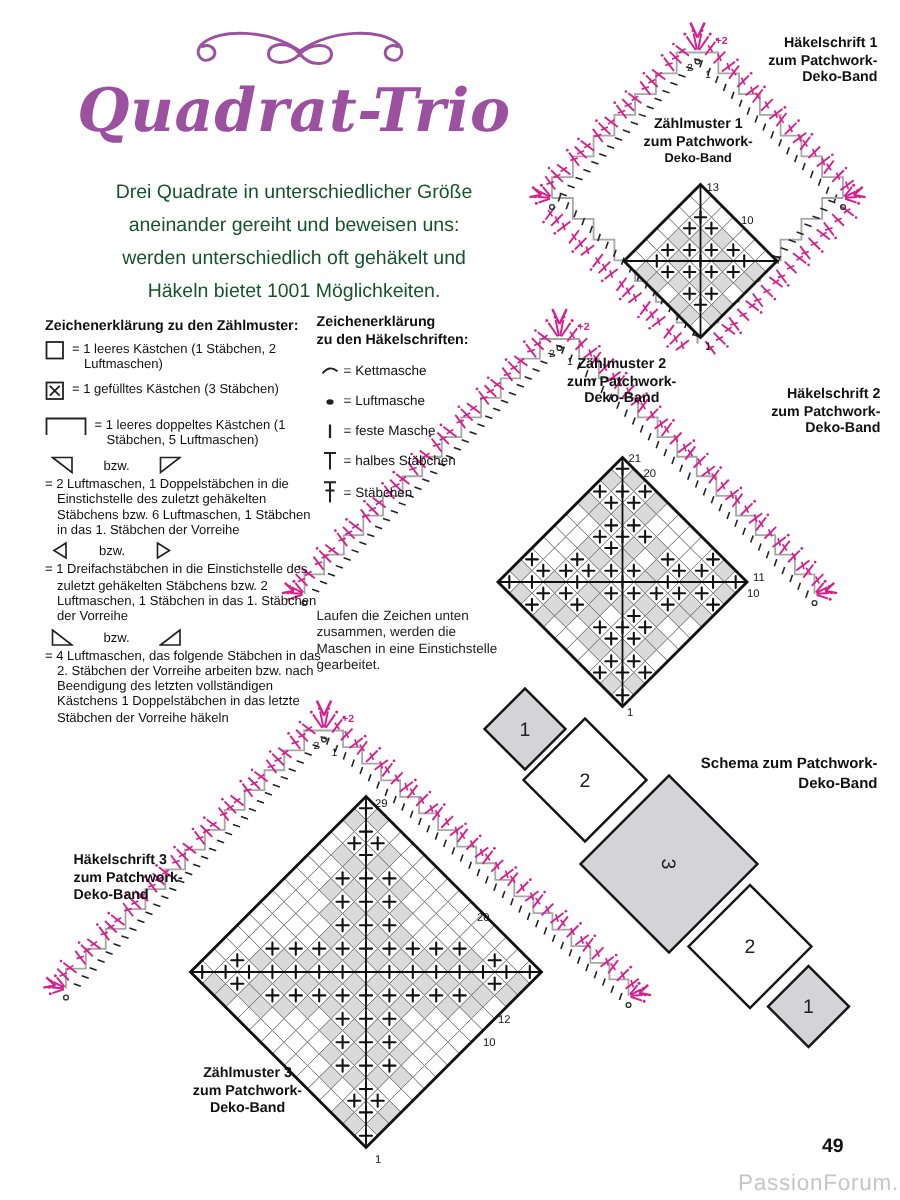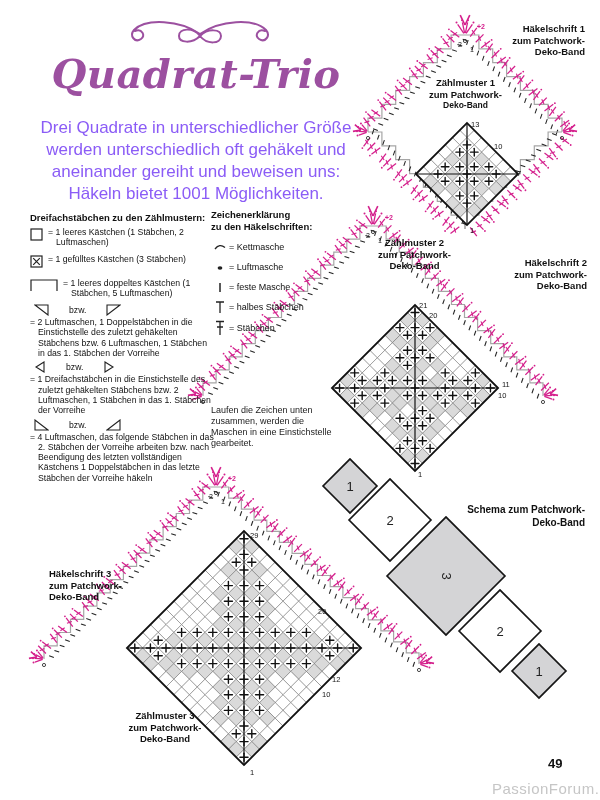--- a/index.html
+++ b/index.html
@@ -2,21 +2,21 @@
 <html><head>
 <meta charset="utf-8">
 <style>
   html,body{margin:0;padding:0;background:#e9e9e9;}
   #page{position:relative;width:600px;height:800px;background:#fff;overflow:hidden;
         font-family:"Liberation Sans",sans-serif;color:#111;}
   .abs{position:absolute;}
   #gfx{position:absolute;left:0;top:0;}
   .title{font-family:"DejaVu Serif",serif;font-style:italic;font-weight:bold;
          font-size:40px;color:#9c50a0;text-align:center;letter-spacing:0.5px;}
-  .intro{font-size:17px;line-height:22px;color:#8b5cf6;text-align:center;}
+  .intro{font-size:13px;line-height:22px;color:#14532d;text-align:center;}
   .lgd-title{font-weight:bold;font-size:9.5px;line-height:11px;color:#111;margin-bottom:4px;}
   .li{display:flex;align-items:flex-start;margin-bottom:6px;}
   .li .sym{flex:0 0 auto;margin-right:5px;margin-top:0px;}
   .lt{font-size:8.7px;line-height:10.3px;padding-left:8px;text-indent:-8px;}
   .symline{display:flex;align-items:center;gap:20px;font-size:8.7px;margin:3px 0 1px 4px;}
   .lt2{font-size:8.7px;line-height:10.3px;padding-left:8px;text-indent:-8px;margin-bottom:3px;}
   .mrow{display:flex;align-items:center;margin-bottom:5px;height:15px;}
   .mrow .sym{width:18px;flex:0 0 auto;display:flex;justify-content:center;}
   .mrow .mt{font-size:9px;}
   .note{font-size:9px;line-height:11px;color:#222;}
@@ -1571,27 +1571,27 @@
     <g fill="none" stroke="#9c50a0" stroke-width="2" stroke-linecap="round">
       <path d="M82,18 C62,4 28,2 16,14 c-5,6 1,13 7,9 c5,-3 1,-11 -6,-8"></path>
       <path d="M82,18 C102,4 136,2 148,14 c5,6 -1,13 -7,9 c-5,-3 -1,-11 6,-8"></path>
       <path d="M82,20 c-7,-9 -21,-8 -21,0 c0,7 13,8 21,0 c8,-8 21,-7 21,0 c0,8 -14,9 -21,0"></path>
     </g>
   </svg>
 
   <div class="abs title" style="left:16px;top:50px;width:360px;">Quadrat-Trio</div>
   <div class="abs intro" style="left:18px;top:117px;width:356px;">
     <div>Drei Quadrate in unterschiedlicher Größe</div>
+    <div>aneinander gereiht und beweisen uns:</div>
     <div>werden unterschiedlich oft gehäkelt und</div>
-    <div>aneinander gereiht und beweisen uns:</div>
     <div>Häkeln bietet 1001 Möglichkeiten.</div>
   </div>
 
   <div class="abs" style="left:30px;top:212px;width:184px;">
-    <div class="lgd-title">Dreifachstäbchen zu den Zählmustern:</div>
+    <div class="lgd-title">Zeichenerklärung zu den Zählmuster:</div>
 
     <div class="li">
       <span class="sym"><svg width="13" height="13" viewBox="0 0 13 13">
             <rect x="1" y="1" width="11" height="11" fill="none" stroke="#222" stroke-width="1.2"></rect>
           </svg></span>
       <div class="lt">= 1 leeres Kästchen (1 Stäbchen, 2 Luftmaschen)</div>
     </div>
 
     <div class="li">
       <span class="sym"><svg width="13" height="13" viewBox="0 0 13 13">

